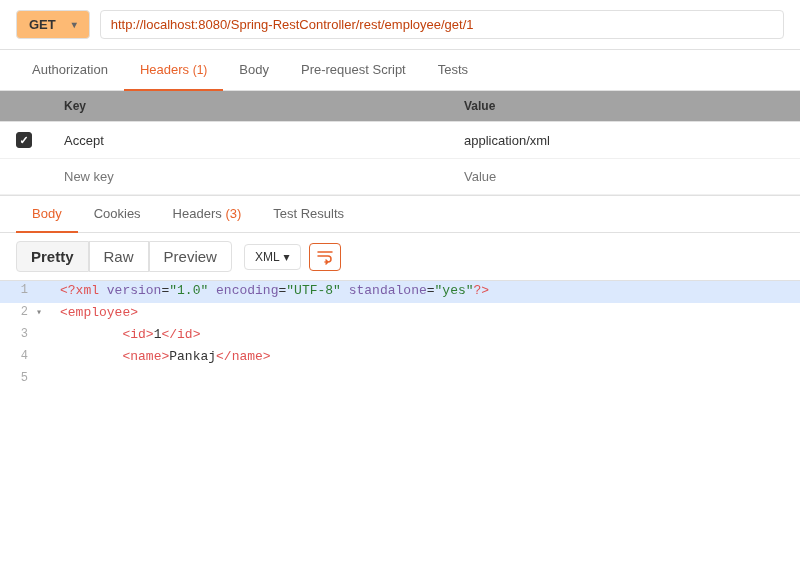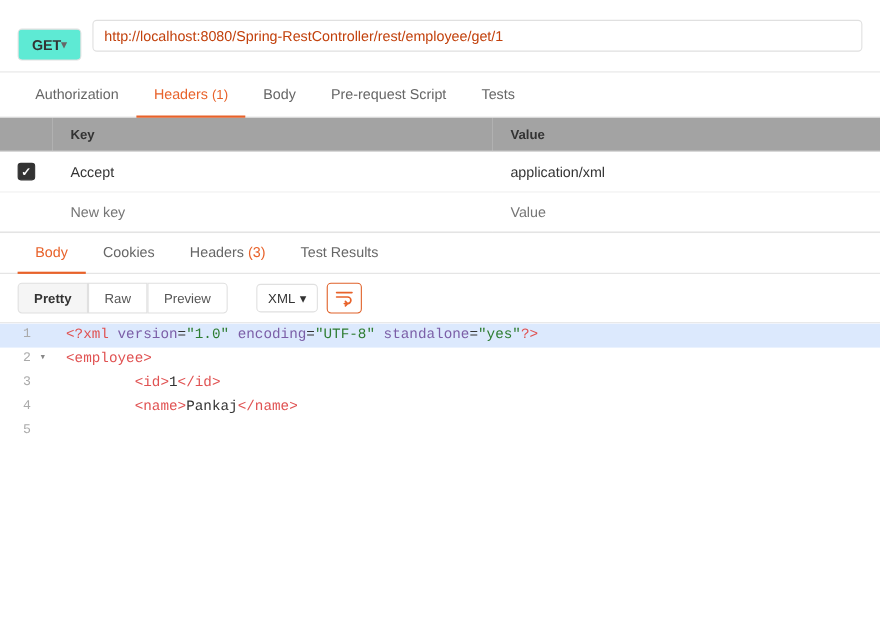--- a/index.html
+++ b/index.html
@@ -18,30 +18,29 @@
       display: flex;
       align-items: center;
       padding: 10px 16px;
       border-bottom: 1px solid #e0e0e0;
       background: #fff;
       gap: 10px;
     }
     .method-btn {
       display: flex;
       align-items: center;
-      gap: 0;
+      gap: 16px;
       padding: 6px 12px;
       border: 1px solid #e0e0e0;
       border-radius: 4px;
-      background: #5eead4;
+      background: #fdba74;
       font-weight: 600;
       font-size: 13px;
       color: #333;
       cursor: pointer;
-      margin-top: 16px;
     }
     .method-btn .chevron {
       font-size: 10px;
       color: #666;
     }
     .url-input {
       flex: 1;
       padding: 6px 10px;
       border: 1px solid #e0e0e0;
       border-radius: 4px;
@@ -164,37 +163,37 @@
       align-items: center;
       padding: 8px 16px;
       gap: 0;
       border-bottom: 1px solid #e0e0e0;
       background: #fff;
     }
     .view-btn {
       padding: 6px 14px;
       border: 1px solid #e0e0e0;
       background: #fff;
-      font-size: 12px;
+      font-size: 15px;
       color: #555;
       cursor: pointer;
     }
     .view-btn:first-child {
       border-radius: 4px 0 0 4px;
     }
     .view-btn:last-of-type {
       border-radius: 0 4px 4px 0;
     }
     .view-btn.active {
       background: #f5f5f5;
       font-weight: 600;
       color: #333;
     }
     .format-select {
-      margin-left: 26px;
+      margin-left: 12px;
       display: flex;
       align-items: center;
       gap: 4px;
       padding: 5px 10px;
       border: 1px solid #e0e0e0;
       border-radius: 4px;
       background: #fff;
       font-size: 12px;
       color: #333;
       cursor: pointer;

